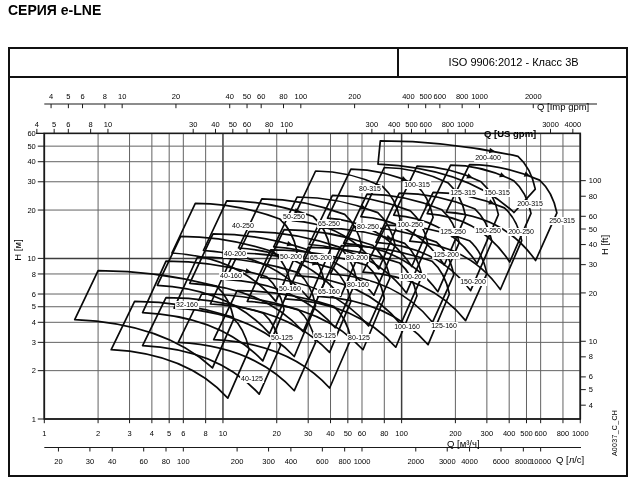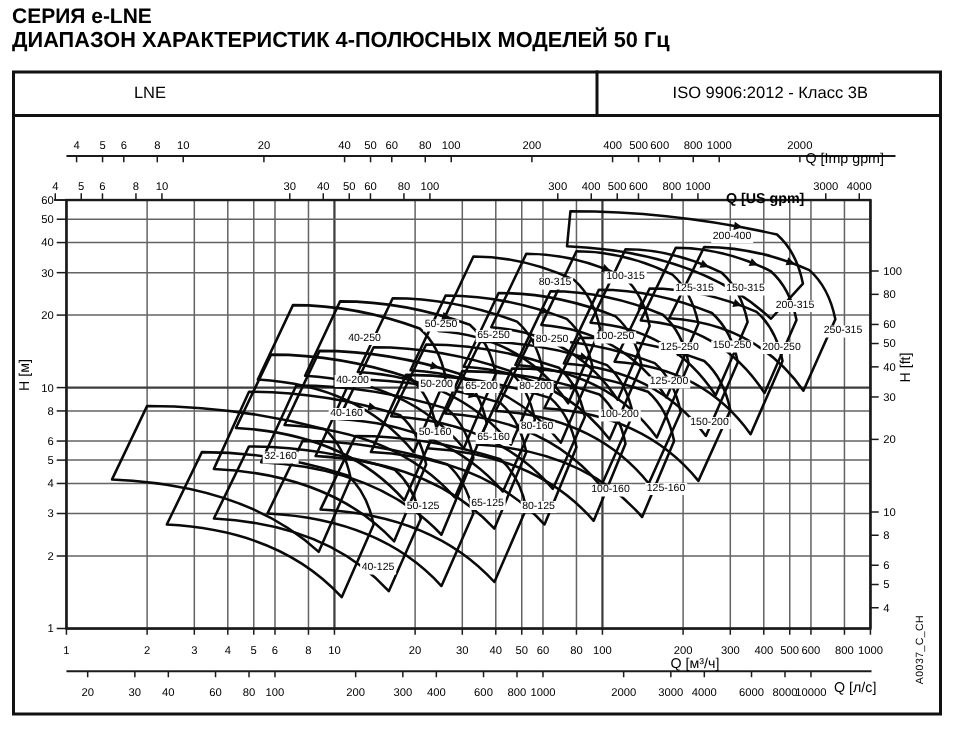--- a/index.html
+++ b/index.html
@@ -23,26 +23,24 @@
              transform:translate(-50%,-50%) rotate(-90deg);}
   .pump-label{position:absolute;background:#fff;font-size:7px;line-height:8px;padding:0 1px;
               white-space:nowrap;transform:translate(-50%,-50%);color:#000;}
 </style>
 </head>
 <body>
 
 <div id="page">
 
   <div id="title1" class="title-line">СЕРИЯ e-LNE</div>
-  <div id="title2" class="title-line">ДИАПАЗОН ХАРАКТЕРИСТИК 4-ПОЛЮСНЫХ МОДЕЛЕЙ 50 Гц</div>
 
   <div id="frame"></div>
 
   <div id="header-row">
-    <div id="hc1" class="hcell">LNE</div>
     <div id="hc3" class="hcell">ISO 9906:2012 - Класс 3В</div>
   </div>
 
   <svg id="chart-svg" width="642" height="489">
       <line x1="44.3" y1="133.36" x2="44.3" y2="419" stroke="#3d3d3d" stroke-width="1.5"></line>
       <line x1="98.08201902532687" y1="133.36" x2="98.08201902532687" y2="419" stroke="#636363" stroke-width="1"></line>
       <line x1="129.5424833682149" y1="133.36" x2="129.5424833682149" y2="419" stroke="#636363" stroke-width="1"></line>
       <line x1="151.86403805065376" y1="133.36" x2="151.86403805065376" y2="419" stroke="#636363" stroke-width="1"></line>
       <line x1="169.17798097467312" y1="133.36" x2="169.17798097467312" y2="419" stroke="#636363" stroke-width="1"></line>
       <line x1="183.32450239354176" y1="133.36" x2="183.32450239354176" y2="419" stroke="#636363" stroke-width="1"></line>

